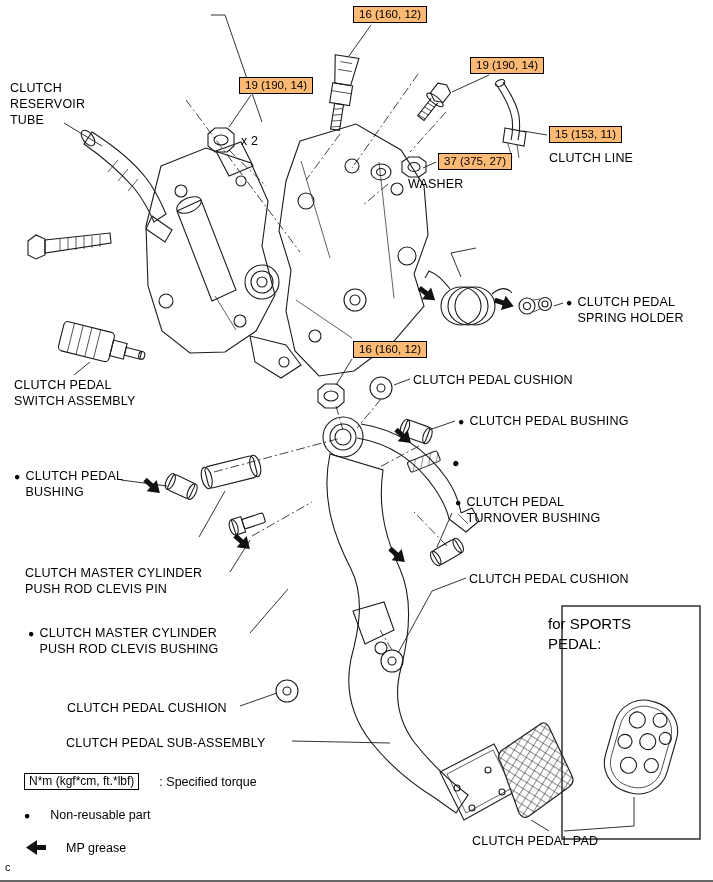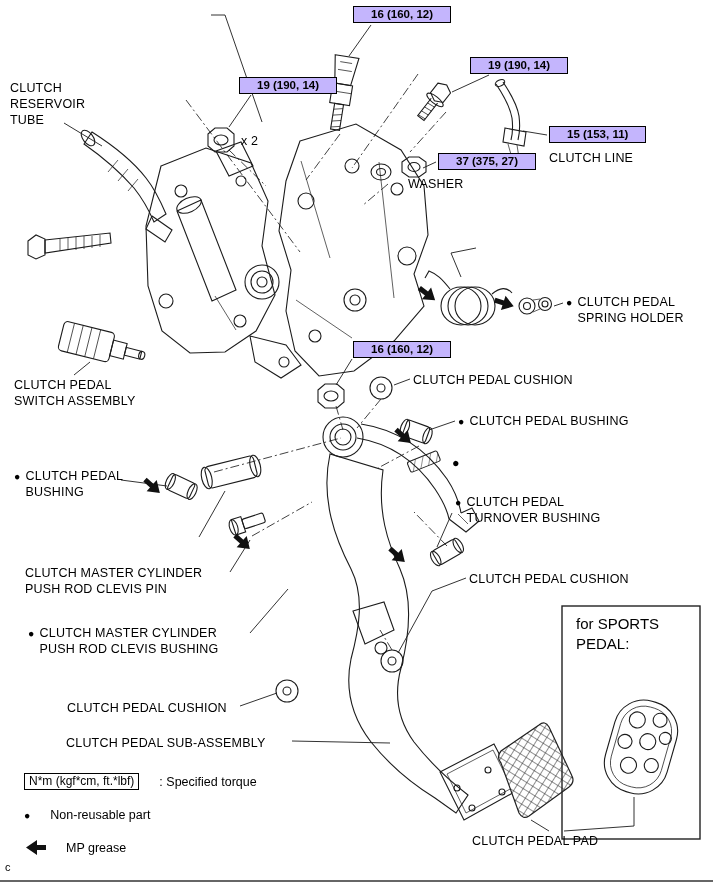--- a/index.html
+++ b/index.html
@@ -9,21 +9,21 @@
   .art { position:absolute; left:0; top:0; width:713px; height:882px; }
   .ln  { fill:none; stroke:#1c1c1c; stroke-width:1.1; }
   .thin{ fill:none; stroke:#1c1c1c; stroke-width:0.7; }
   .ldr { fill:none; stroke:#1c1c1c; stroke-width:0.9; }
   .dashdot { fill:none; stroke:#2c2c2c; stroke-width:0.9; stroke-dasharray:9 3 2 3; }
   .pat { stroke:#222; stroke-width:1; }
   .label { position:absolute; font-size:12.5px; line-height:1.28; letter-spacing:.2px; white-space:pre-line; }
   .bulleted { display:flex; gap:5px; white-space:normal; }
   .bulleted .txt { white-space:pre-line; }
   .bullet { font-size:10.5px; padding-top:2px; }
-  .torque { position:absolute; border:1.7px solid #000; font-weight:700; font-size:11.5px; padding:1px 17px 2px; background:#c4b5fd; white-space:nowrap; }
+  .torque { position:absolute; border:1.7px solid #000; font-weight:400; font-size:11.5px; padding:1px 5px 2px; background:#fdba74; white-space:nowrap; }
   .sports-title { position:absolute; font-size:15px; line-height:1.3; white-space:pre-line; }
   .legend-row { position:absolute; display:flex; align-items:center; gap:20px; font-size:12.5px; }
   .torque-legend-box { border:1.3px solid #000; padding:0 4px 1px; font-size:12px; white-space:nowrap; }
   .footer-char { position:absolute; left:5px; top:861px; font-size:11px; }
   .bottom-line { position:absolute; left:0; right:0; bottom:0; height:2px; background:#666; }
 </style>
 </head>
 <body>
 
 <div class="canvas">
@@ -324,21 +324,21 @@
   <div class="label" style="left:25px;top:565px">CLUTCH MASTER CYLINDER
 PUSH ROD CLEVIS PIN</div>
   <div class="label" style="left:469px;top:571px">CLUTCH PEDAL CUSHION</div>
 
   <div class="label bulleted" style="left:28px;top:625px">
     <span class="bullet">●</span>
     <span class="txt">CLUTCH MASTER CYLINDER
 PUSH ROD CLEVIS BUSHING</span>
   </div>
 
-  <div class="sports-title" style="left:576px;top:614px">for SPORTS
+  <div class="sports-title" style="left:548px;top:614px">for SPORTS
 PEDAL:</div>
 
   <div class="label" style="left:67px;top:700px">CLUTCH PEDAL CUSHION</div>
   <div class="label" style="left:66px;top:735px">CLUTCH PEDAL SUB-ASSEMBLY</div>
   <div class="label" style="left:472px;top:833px">CLUTCH PEDAL PAD</div>
 
   <div class="legend-row" style="left:24px;top:773px">
     <span class="torque-legend-box">N*m (kgf*cm, ft.*lbf)</span>
     <span>: Specified torque</span>
   </div>

